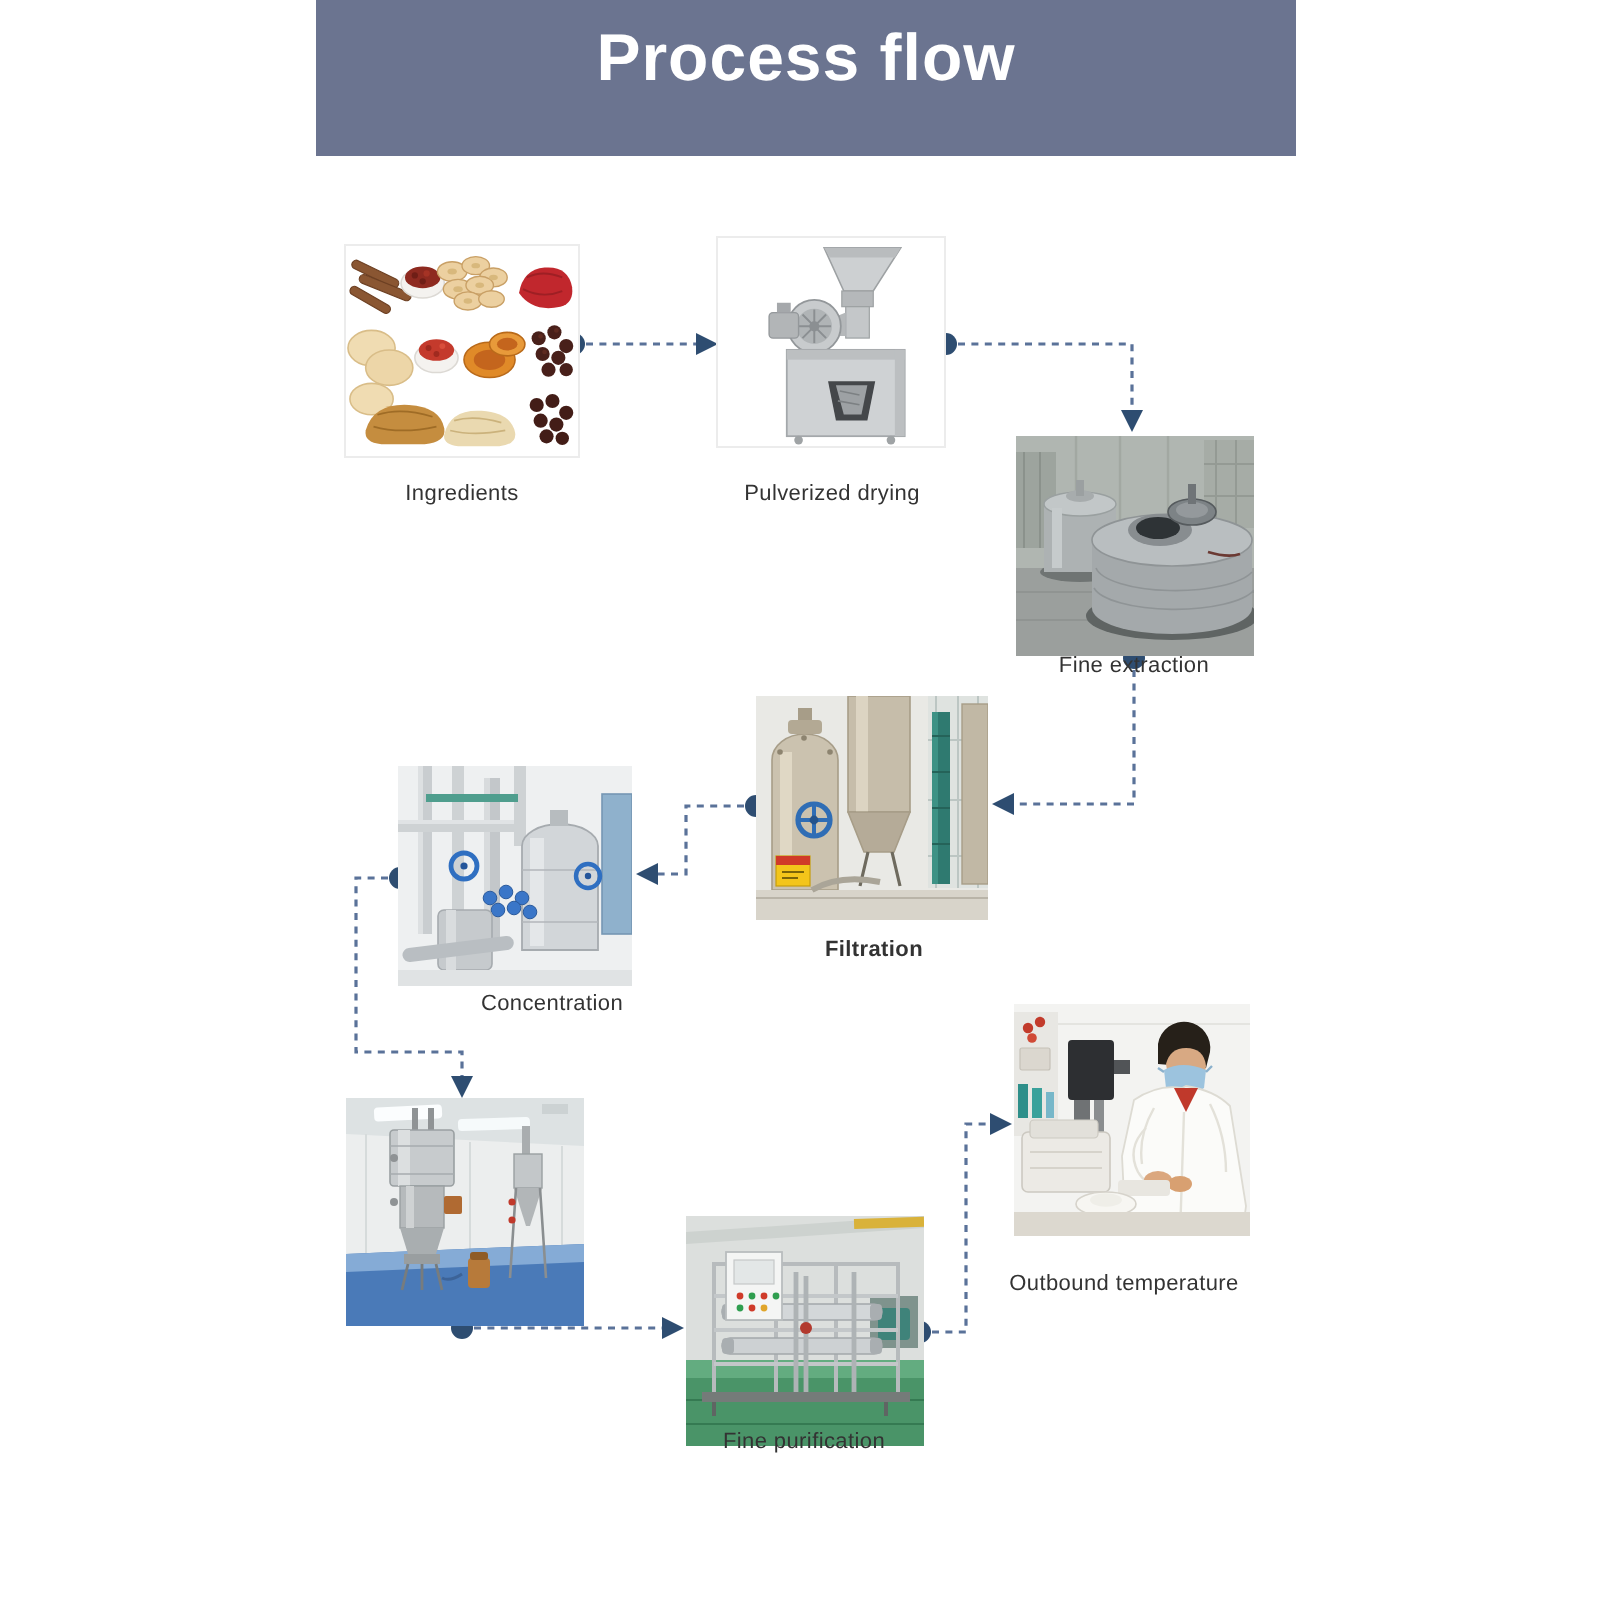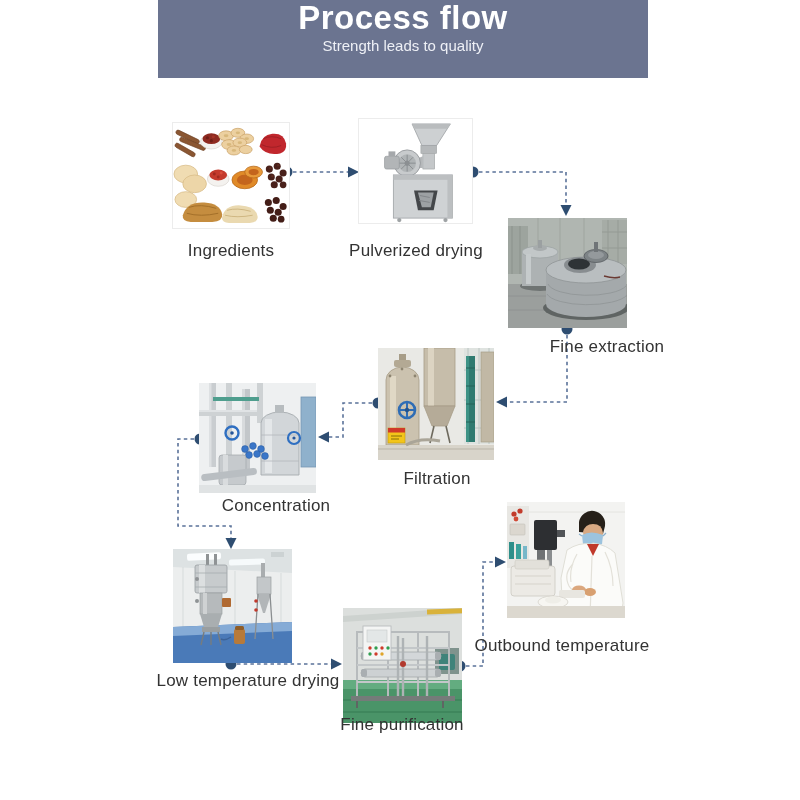--- a/index.html
+++ b/index.html
@@ -3,43 +3,42 @@
 <meta charset="utf-8">
 <style>
   * { margin:0; padding:0; box-sizing:border-box; }
   html,body { width:800px; height:800px; }
   body { font-family:"Liberation Sans", sans-serif; background:#fff; }
   #canvas { position:relative; width:800px; height:800px; background:var(--page-background,#ffffff); overflow:hidden; }
 
   .banner { position:absolute; left:158px; top:0; width:490px; height:78px;
             background:var(--banner-background,#6b7490); text-align:center; }
   .banner-title { color:var(--banner-text,#ffffff); font-size:33px; font-weight:700;
-                  letter-spacing:0.5px; line-height:36px; }
+                  letter-spacing:0.5px; padding-top:11px; line-height:36px; }
   .banner-subtitle { color:#eef0f6; font-size:15px; margin-top:1px; }
 
   .photo { position:absolute; background:#fff; overflow:hidden; }
   .photo.bordered { border:1px solid #ececec; }
   .photo svg { display:block; width:100%; height:100%; }
 
   .caption { position:absolute; transform:translateX(-50%); white-space:nowrap;
-             font-size:17px; color:var(--label-text,#333333); letter-spacing:0.2px; }
+             font-size:11px; color:var(--label-text,#333333); letter-spacing:0.2px; }
 
   #connectors { position:absolute; left:0; top:0; width:800px; height:800px; pointer-events:none; }
   .cline { fill:none; stroke:var(--connector-line,#5a7299); stroke-width:1.6; stroke-dasharray:3.5 3.2; }
   .cnode { fill:var(--connector-node,#2e4d71); }
   .carrow { fill:var(--connector-node,#2e4d71); }
 </style>
 </head>
 <body>
 
 <div id="canvas">
 
   <div class="banner">
     <div class="banner-title">Process flow</div>
-    <div class="banner-subtitle">Strength leads to quality</div>
   </div>
 
   <svg id="connectors" viewBox="0 0 800 800">
 
     <g>
       <circle class="cnode" cx="287" cy="172" r="5.5"></circle>
       <path class="cline" d="M293 172 H348"></path>
       <path class="carrow" d="M348 166.5 L359 172 L348 177.5 Z"></path>
     </g>
 
@@ -202,21 +201,21 @@
       <path d="M40 66 a40 13 0 0 0 78 2 M39 76 a41 13 0 0 0 80 1" stroke="#8f9496" stroke-width="0.8" fill="none"></path>
       <ellipse cx="78" cy="52" rx="40" ry="13" fill="#b9bec0" stroke="#8f9496" stroke-width="0.8"></ellipse>
       <ellipse cx="72" cy="47" rx="16" ry="8" fill="#888d90"></ellipse>
       <ellipse cx="71" cy="46" rx="11" ry="5.5" fill="#2e3336"></ellipse>
       <ellipse cx="88" cy="38" rx="12" ry="6.5" fill="#7d8386" stroke="#565b5e" stroke-width="0.8"></ellipse>
       <ellipse cx="88" cy="37" rx="8" ry="4" fill="#94999c"></ellipse>
       <rect x="86" y="24" width="4" height="10" fill="#6f7477"></rect>
       <path d="M96 58 q10 3 16 1" stroke="#6b3a33" stroke-width="1.4" fill="none"></path>
     </svg>
   </div>
-  <div class="caption" style="left:567px;top:337px;margin-left:40px;">Fine extraction</div>
+  <div class="caption" style="left:567px;top:327px;">Fine extraction</div>
 
   <div class="photo" style="left:378px;top:348px;width:116px;height:112px;">
     <svg viewBox="0 0 116 112" preserveAspectRatio="none">
       <rect width="116" height="112" fill="#e9e9e5"></rect>
       <rect x="86" y="0" width="30" height="96" fill="#dfe3e0"></rect>
       <path d="M90 0 V96 M101 0 V96 M111 0 V96 M86 22 H116 M86 52 H116 M86 80 H116" stroke="#bcc6c3" stroke-width="1"></path>
       <rect x="103" y="4" width="13" height="90" fill="#c1b8a5" stroke="#a79d88" stroke-width="0.7"></rect>
       <rect x="88" y="8" width="9" height="86" fill="#2f7a70"></rect>
       <rect x="88" y="8" width="3" height="86" fill="#3d9285"></rect>
       <path d="M88 20 h9 M88 38 h9 M88 56 h9 M88 74 h9" stroke="#256359" stroke-width="1"></path>
@@ -235,21 +234,21 @@
       <path d="M29 54 V70 M21 62 H37" stroke="#2f6db5" stroke-width="2"></path>
       <circle cx="29" cy="62" r="2.2" fill="#24538c"></circle>
       <rect x="10" y="80" width="17" height="15" fill="#f3c51a" stroke="#c79d0d" stroke-width="0.6"></rect>
       <rect x="10" y="80" width="17" height="4.5" fill="#d03a28"></rect>
       <path d="M13 88 h11 M13 91 h8" stroke="#7a6408" stroke-width="0.9"></path>
       <rect x="0" y="97" width="116" height="15" fill="#d8d4ca"></rect>
       <path d="M0 101 H116" stroke="#b9b4a8" stroke-width="1"></path>
       <path d="M28 97 q14 -8 34 -4" stroke="#aaa598" stroke-width="3" fill="none"></path>
     </svg>
   </div>
-  <div class="caption" style="left:437px;top:469px;">Filtration</div>
+  <div class="caption" style="left:437px;top:469px;font-weight:bold;">Filtration</div>
 
   <div class="photo" style="left:199px;top:383px;width:117px;height:110px;">
     <svg viewBox="0 0 117 110" preserveAspectRatio="none">
       <rect width="117" height="110" fill="#eef0f1"></rect>
       <rect x="10" y="0" width="7" height="84" fill="#c9cdd0"></rect>
         <rect x="10" y="0" width="2.5" height="84" fill="#dde0e2"></rect>
       <rect x="27" y="0" width="6" height="74" fill="#ced2d4"></rect>
       <rect x="43" y="6" width="8" height="86" fill="#c3c7ca"></rect>
         <rect x="43" y="6" width="3" height="86" fill="#d8dbdd"></rect>
       <rect x="58" y="0" width="6" height="40" fill="#ced2d4"></rect>
@@ -308,21 +307,20 @@
       <rect x="84" y="28" width="14" height="17" fill="#c3c7c9" stroke="#9aa0a2" stroke-width="0.7"></rect>
       <polygon points="84,45 98,45 92,64 90,64" fill="#b2b6b8"></polygon>
       <path d="M85 45 L82 90 M97 45 L100 90" stroke="#8a8e90" stroke-width="1.3"></path>
       <circle cx="83" cy="52" r="1.8" fill="#c0392b"></circle>
         <circle cx="83" cy="61" r="1.8" fill="#c0392b"></circle>
       <rect x="61" y="80" width="11" height="15" rx="2" fill="#b77a3a"></rect>
         <rect x="62" y="77" width="9" height="4" rx="1.5" fill="#8f5c26"></rect>
       <path d="M58 88 q-6 4 -10 2" stroke="#3c6398" stroke-width="1.5" fill="none"></path>
     </svg>
   </div>
-  <div class="caption" style="left:248px;top:671px;">Low temperature drying</div>
 
   <div class="photo" style="left:343px;top:608px;width:119px;height:115px;">
     <svg viewBox="0 0 119 115" preserveAspectRatio="none">
       <rect width="119" height="115" fill="#dcdfdd"></rect>
       <polygon points="0,8 119,0 119,6 0,14" fill="#cdd2cf"></polygon>
       <rect x="84" y="1" width="35" height="5" fill="#d9b23a" transform="rotate(-2 100 3)"></rect>
       <rect x="92" y="40" width="24" height="26" fill="#7f938d"></rect>
       <rect x="96" y="46" width="16" height="16" rx="2" fill="#3f837a"></rect>
       <rect x="0" y="72" width="119" height="43" fill="#4a9468"></rect>
       <rect x="0" y="72" width="119" height="9" fill="#63ac80"></rect>

